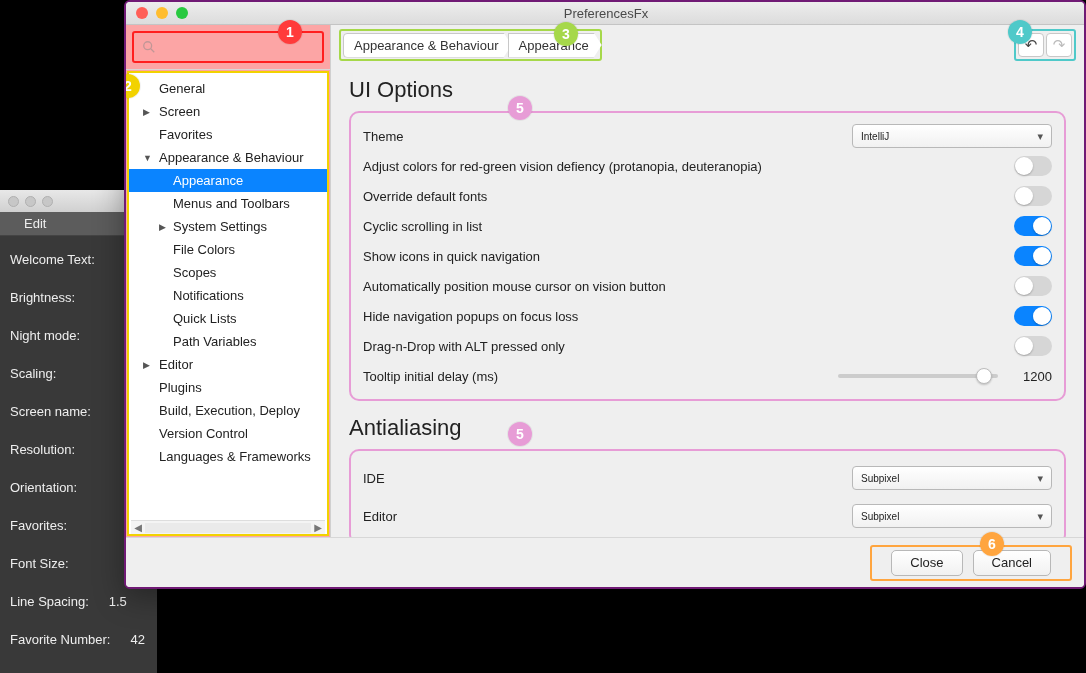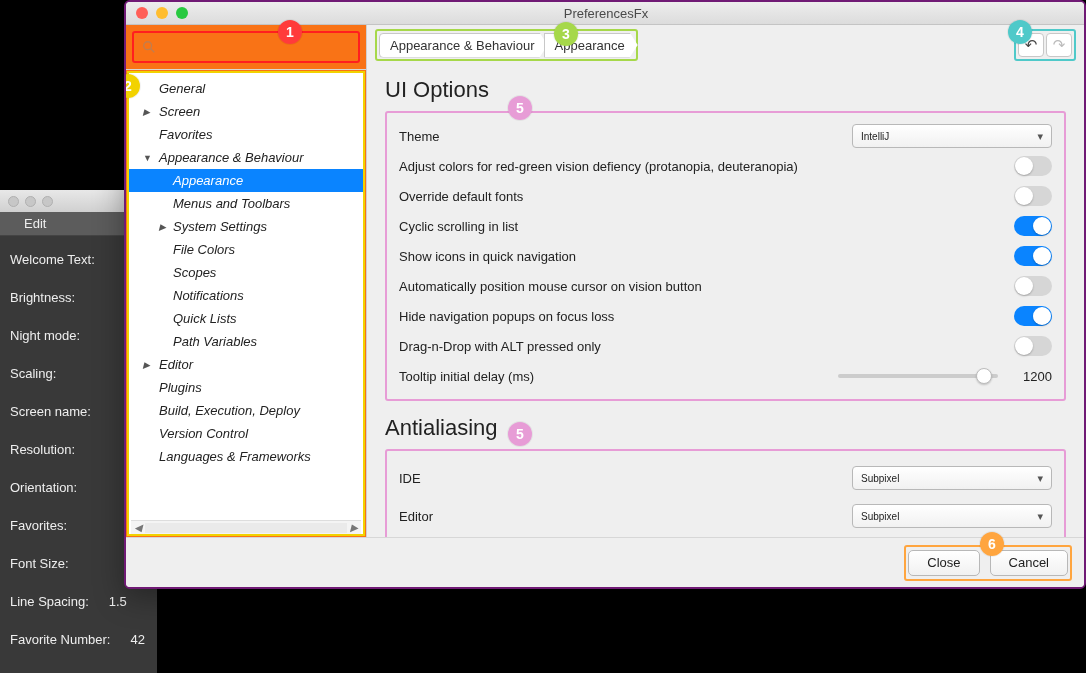--- a/index.html
+++ b/index.html
@@ -18,21 +18,21 @@
 .dialog { position:absolute; left:124px; top:0; width:962px; height:589px; background:#efefef; border:2px solid #701a75; border-radius:6px; box-shadow:0 8px 30px rgba(0,0,0,.35); overflow:hidden; }
 .titlebar { height:23px; background:linear-gradient(#ededed,#dcdcdc); border-bottom:1px solid #c4c4c4; display:flex; align-items:center; }
 .tb-dots { display:flex; gap:8px; padding-left:10px; }
 .tb-dot { width:12px; height:12px; border-radius:50%; }
 .tb-red { background:#ff5f57; } .tb-yellow { background:#ffbd2e; } .tb-green { background:#28c940; }
 .tb-title { flex:1; text-align:center; font-size:13px; color:#4a4a4a; }
 
 .body { position:absolute; top:23px; left:0; right:0; bottom:50px; display:flex; }
 
 
-.sidebar-wrap { width:241px; border-right:1px solid #d0d0d0; background:#f97316; display:flex; flex-direction:column;font-style:italic; }
+.sidebar-wrap { width:205px; border-right:1px solid #d0d0d0; background:#fca5a5; display:flex; flex-direction:column; }
 .search-area { padding:6px; border-bottom:1px solid #d8d8d8; }
 .search-box { border:2.5px solid #ff1f1f; border-radius:3px; height:32px; display:flex; align-items:center; padding:0 8px; position:relative; }
 .search-box svg { width:14px; height:14px; opacity:.5; }
 .tree-wrap { flex:1; border:2.5px solid #f2d200; margin:1px; overflow:hidden; position:relative; background:#fff; }
 .tree { font-size:13px; color:#222; padding-top:4px; }
 .tree-item { padding:4px 0 4px 30px; white-space:nowrap; cursor:default; position:relative; }
 .tree-item.d1 { padding-left:30px; }
 .tree-item.d2 { padding-left:44px; }
 .tree-item.sel { background:#0a84ff; color:#fff; }
 .tree-arrow { position:absolute; left:14px; top:7px; font-size:9px; color:#555; }
@@ -47,37 +47,37 @@
 .breadcrumb { border:2.5px solid #a6d84a; border-radius:3px; height:32px; display:flex; align-items:center; padding:0 2px; }
 .crumb { background:#fff; border:1px solid #c8c8c8; padding:4px 12px 4px 10px; font-size:13px; color:#333; position:relative; clip-path: polygon(0 0, calc(100% - 8px) 0, 100% 50%, calc(100% - 8px) 100%, 0 100%); margin-right:-4px; }
 .crumb:first-child { border-radius:4px 0 0 4px; }
 .toprow .spacer { flex:1; }
 .undo-box { border:2.5px solid #4fc9c9; border-radius:3px; height:32px; display:flex; align-items:center; padding:0 2px; gap:2px; }
 .ubtn { width:26px; height:24px; background:#fff; border:1px solid #c8c8c8; border-radius:4px; display:flex; align-items:center; justify-content:center; font-size:15px; color:#444; }
 .ubtn.dis { color:#bbb; }
 
 .content { flex:1; overflow:auto; padding:6px 18px 10px 18px; }
 h2.section { font-size:22px; font-weight:400; color:#222; margin:6px 0 8px 0; }
-.group { border:2.5px solid #e79cd6; border-radius:3px; padding:8px 12px; margin-bottom:14px; }
+.group { border:2.5px solid #e79cd6; border-radius:10px; padding:8px 12px; margin-bottom:14px; }
 .row { display:flex; align-items:center; min-height:30px; font-size:13px; color:#222; }
 .row .label { flex:1; }
 .select { width:200px; height:24px; background:linear-gradient(#fff,#f1f1f1); border:1px solid #b8b8b8; border-radius:4px; font-size:10px; padding:0 22px 0 8px; position:relative; display:flex; align-items:center; }
 .select::after { content:"▾"; position:absolute; right:8px; color:#555; font-size:11px; }
 .toggle { width:38px; height:20px; border-radius:10px; background:#d6d6d6; position:relative; }
 .toggle::after { content:""; position:absolute; width:18px; height:18px; background:#fff; border-radius:50%; top:1px; left:1px; box-shadow:0 1px 2px rgba(0,0,0,.25); }
 .toggle.on { background:#0a84ff; }
 .toggle.on::after { left:19px; }
 .slider-wrap { display:flex; align-items:center; gap:14px; }
 .slider { width:160px; height:4px; background:#ccc; border-radius:2px; position:relative; }
 .slider .thumb { position:absolute; right:6px; top:-6px; width:16px; height:16px; border-radius:50%; background:#fff; border:1px solid #bbb; box-shadow:0 1px 2px rgba(0,0,0,.2); }
 .sval { width:40px; text-align:right; font-size:13px; }
 
 
 .footer { position:absolute; bottom:0; left:0; right:0; height:50px; background:#efefef; border-top:1px solid #d7d7d7; display:flex; align-items:center; justify-content:flex-end; padding-right:12px; }
-.btn-box { border:2.5px solid #ffa53f; border-radius:3px; padding:3px 2px; display:flex; gap:10px;margin-left:34px; }
+.btn-box { border:2.5px solid #ffa53f; border-radius:3px; padding:3px 19px; display:flex; gap:10px;margin-left:34px; }
 .btn { height:26px; padding:0 18px; background:linear-gradient(#fff,#f1f1f1); border:1px solid #b8b8b8; border-radius:5px; font-size:13px; color:#222; display:flex; align-items:center; }
 
 
 .badge { position:absolute; width:24px; height:24px; border-radius:50%; color:#fff; font-weight:bold; font-size:14px; display:flex; align-items:center; justify-content:center; z-index:50; box-shadow:0 0 0 1px rgba(0,0,0,.05); }
 .b1{ background:#ff3b3b; } .b2{ background:#f2d200; } .b3{ background:#a6d84a; } .b4{ background:#4fc9c9; } .b5{ background:#e79cd6; } .b6{ background:#ffa53f; }
 </style>
 </head>
 <body>
 
 <div class="bg-window">

